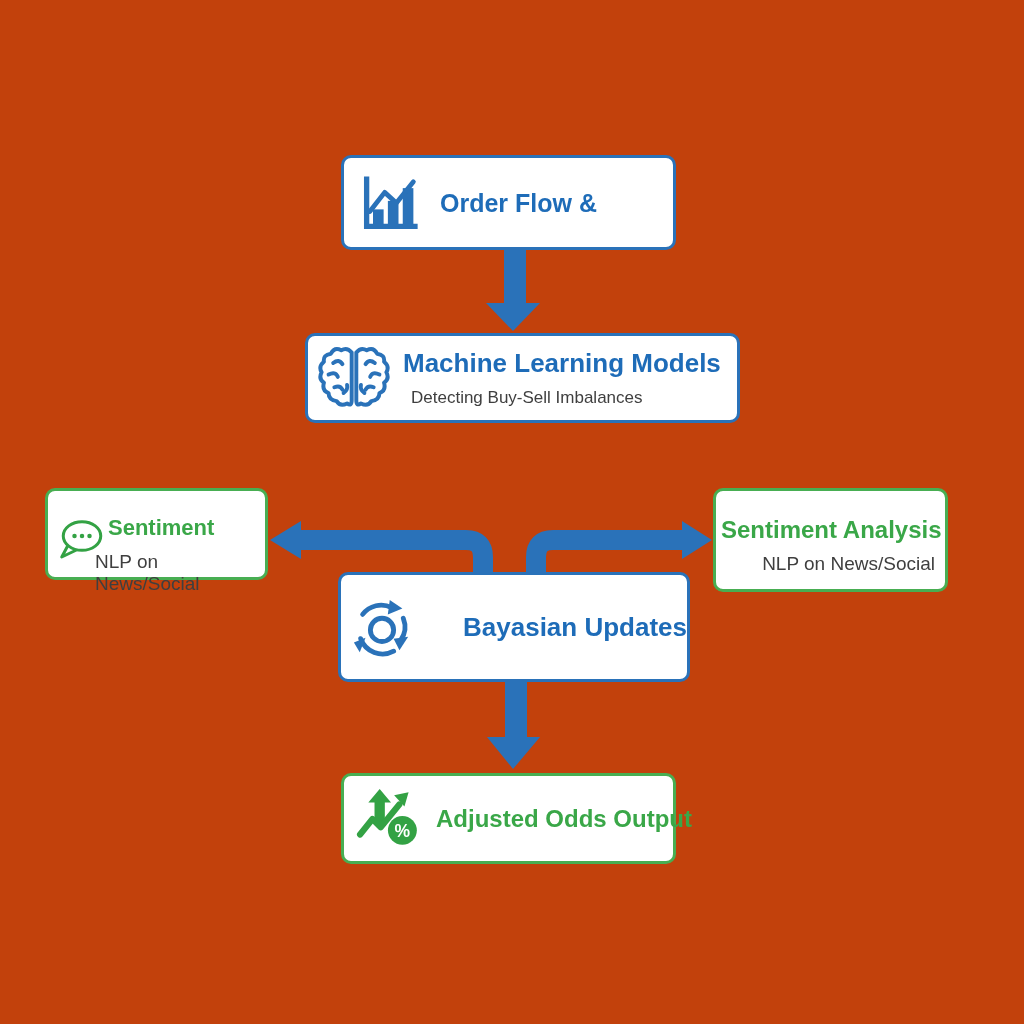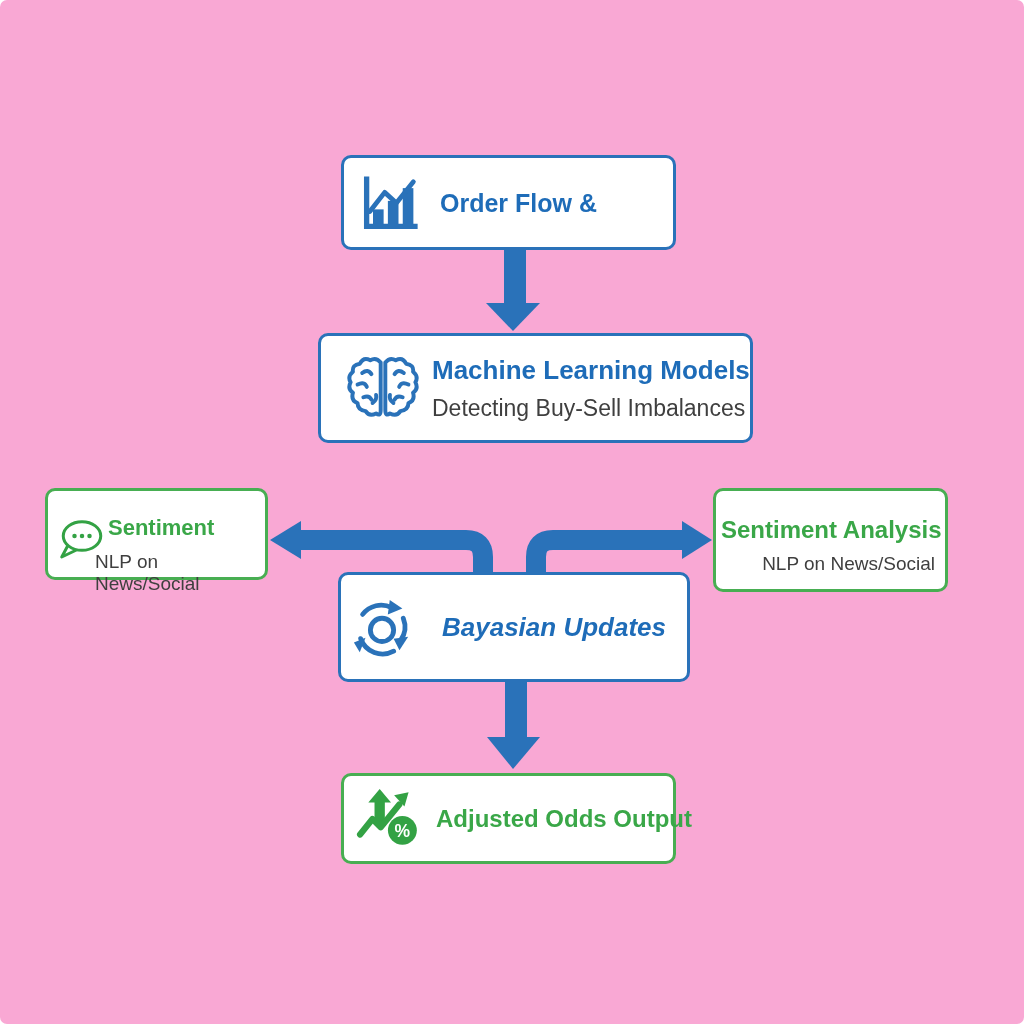--- a/index.html
+++ b/index.html
@@ -1,48 +1,47 @@
 <!DOCTYPE html>
 <html><head>
 <meta charset="utf-8">
 <style>
   html,body{margin:0;padding:0;background:#ffffff;}
   #canvas{
-    position:relative;width:1024px;height:1024px;background:#f9a8d4;overflow:hidden;
+    position:relative;width:1024px;height:1024px;background:#c2410c;overflow:hidden;
     font-family:"Liberation Sans", sans-serif;
-    border-radius:7px;
   }
   #edges{position:absolute;left:0;top:0;z-index:1;}
   .node{
     position:absolute;background:#ffffff;border-radius:10px;z-index:2;
     box-sizing:border-box;display:flex;align-items:center;
   }
   .blue-node{border:3px solid #2a72b9;}
   .green-node{border:3px solid #48ae52;}
   .blue-title{color:#1e6cb8;font-weight:bold;}
   .green-title{color:#3aa748;font-weight:bold;}
   .subtitle{color:#3f3f3f;font-weight:normal;}
   .icon{flex:0 0 auto;display:block;}
 
   
   #node-order-flow{left:341px;top:155px;width:335px;height:95px;padding-left:12px;}
   #node-order-flow .txt{margin-left:16px;font-size:25px;line-height:34px;}
-  #node-ml{left:318px;top:333px;width:435px;height:110px;padding-left:25px;}
+  #node-ml{left:305px;top:333px;width:435px;height:90px;padding-left:9px;}
   #node-ml .txt{margin-left:12px;}
   #node-ml .t{font-size:26px;}
-  #node-ml .s{font-size:23px;margin-top:9px;}
+  #node-ml .s{font-size:17px;margin-top:9px;margin-left:8px;}
   #node-sent-left{left:45px;top:488px;width:223px;height:92px;display:block;}
   #node-sent-left .icon{position:absolute;left:10px;top:26px;}
   #node-sent-left .t{position:absolute;left:60px;top:24px;font-size:22px;}
   #node-sent-left .s{position:absolute;left:47px;top:60px;font-size:19px;}
   #node-sent-right{left:713px;top:488px;width:235px;height:104px;display:block;text-decoration:underline;}
   #node-sent-right .t{position:absolute;left:5px;top:25px;font-size:24px;white-space:nowrap;}
   #node-sent-right .s{position:absolute;right:10px;top:62px;font-size:19px;}
   #node-bayes{left:338px;top:572px;width:352px;height:110px;padding-left:10px;}
-  #node-bayes .txt{margin-left:8px;width:268px;text-align:center;font-style:italic;}
+  #node-bayes .txt{margin-left:8px;width:268px;text-align:right;}
   #node-bayes .t{font-size:26px;}
   #node-bayes .s{font-size:20px;margin-top:9px;white-space:nowrap;}
   #node-adjusted{left:341px;top:773px;width:335px;height:91px;padding-left:12px;}
   #node-adjusted .t{margin-left:12px;font-size:24px;white-space:nowrap;}
 </style>
 </head>
 <body>
 
 <div id="canvas">
 

